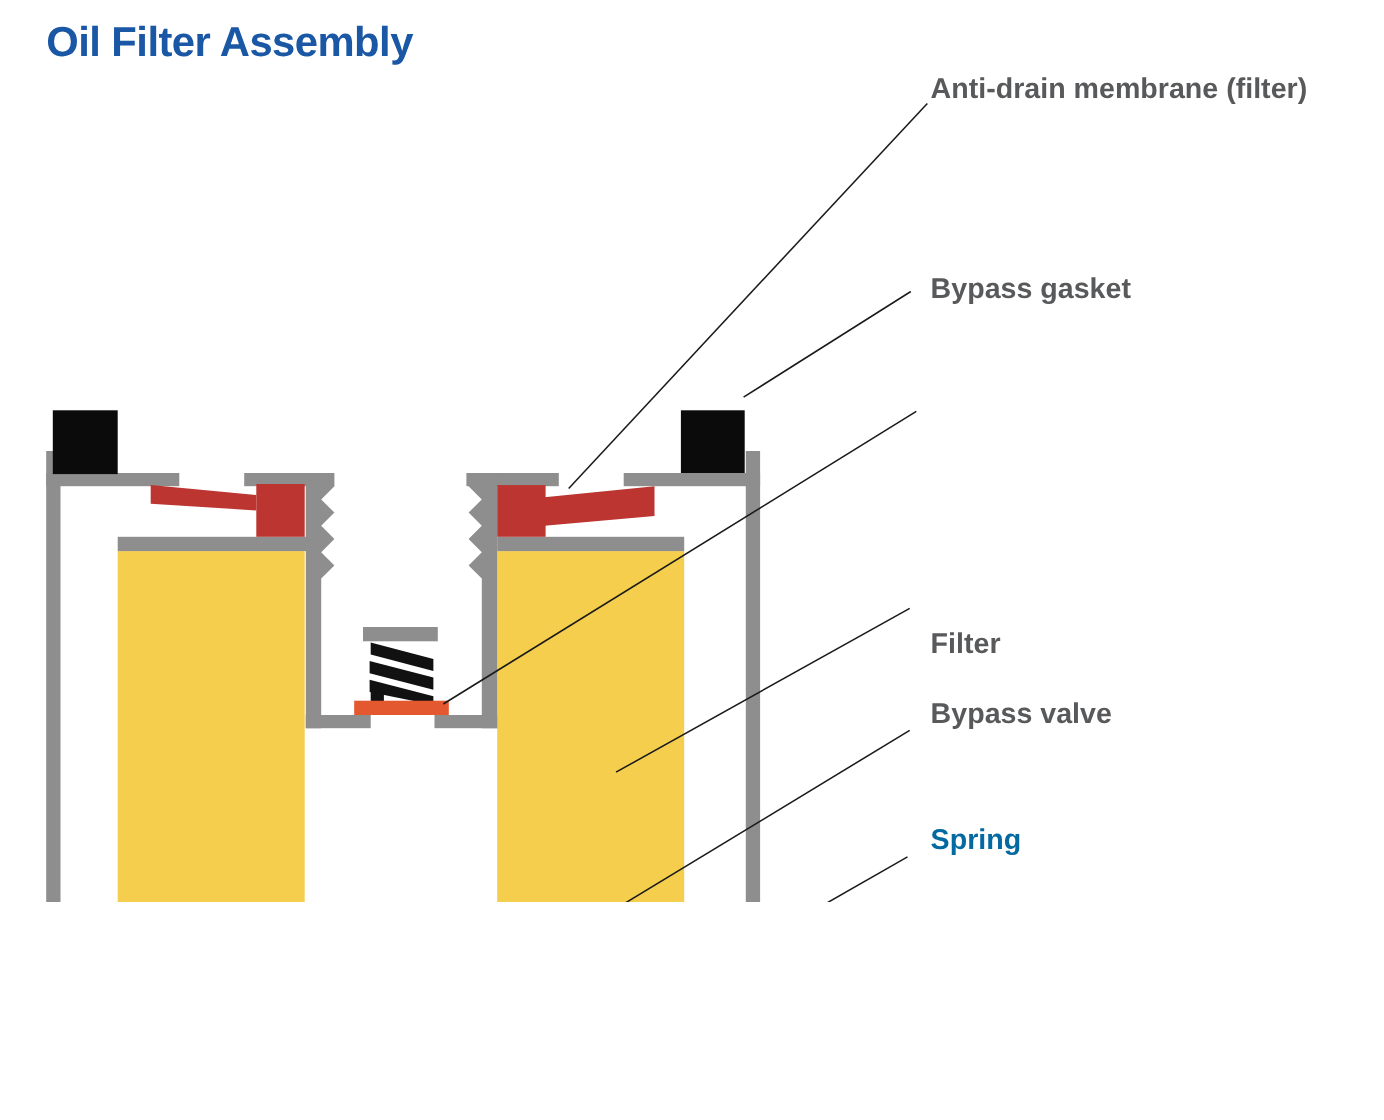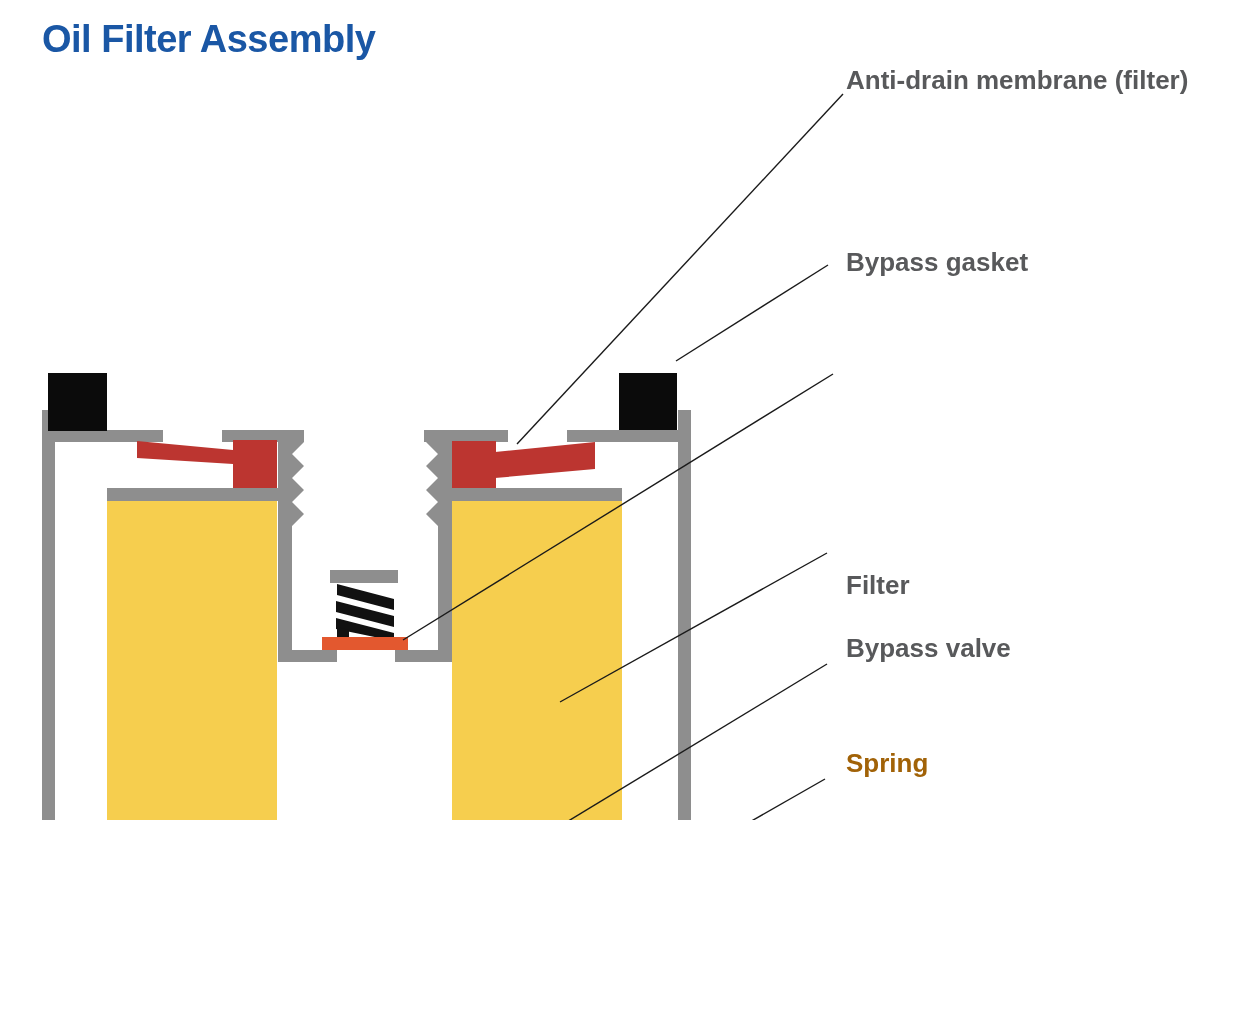--- a/index.html
+++ b/index.html
@@ -42,21 +42,21 @@
 <body>
 
 <div class="stage">
 
   <div class="title" style="color: rgb(26, 87, 165);">Oil Filter Assembly</div>
 
   <div class="label lbl-membrane" style="color: rgb(88, 89, 91);">Anti-drain membrane (filter)</div>
   <div class="label lbl-gasket" style="color: rgb(88, 89, 91);">Bypass gasket</div>
   <div class="label lbl-filter" style="color: rgb(88, 89, 91); margin-top: 40px;">Filter</div>
   <div class="label lbl-bypass" style="color: rgb(88, 89, 91);">Bypass valve</div>
-  <div class="label lbl-spring" style="color: #a16207;">Spring</div>
+  <div class="label lbl-spring" style="color: #0369a1;">Spring</div>
 
   <svg class="diagram" width="1258" height="1018" viewBox="0 0 1258 1018">
 
     <rect x="107" y="501" width="170" height="432" fill="#F6CE4E"></rect>
     <rect x="452" y="501" width="170" height="432" fill="#F6CE4E"></rect>
 
     <rect x="107" y="488" width="173" height="13" fill="#8E8E8E"></rect>
     <rect x="452" y="488" width="170" height="13" fill="#8E8E8E"></rect>
     <rect x="107" y="933" width="230" height="14" fill="#8E8E8E"></rect>
     <rect x="398" y="933" width="224" height="14" fill="#8E8E8E"></rect>

